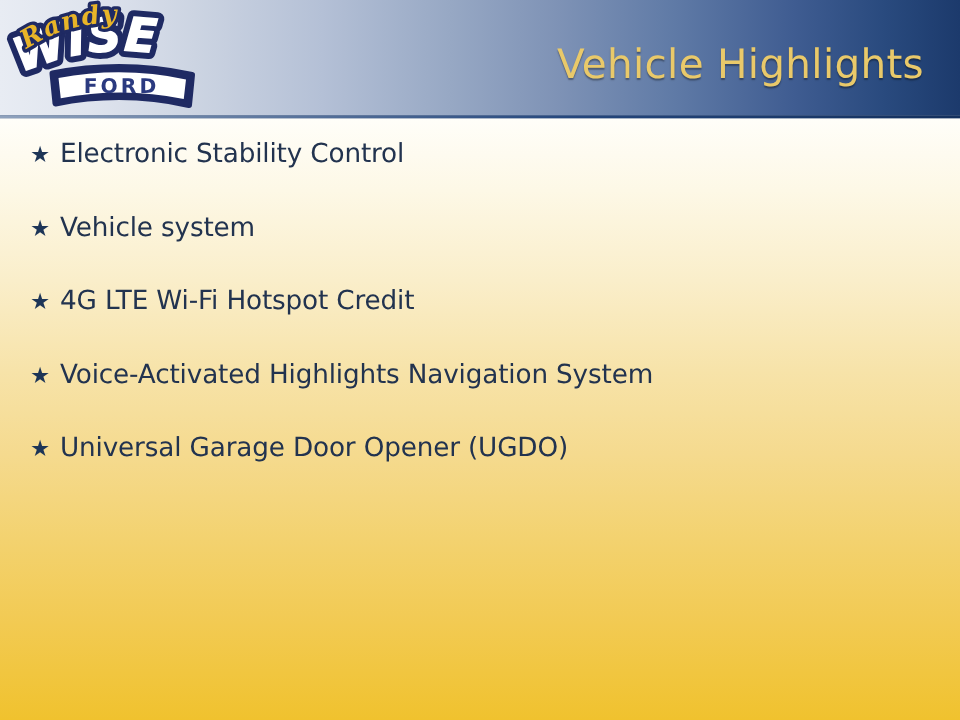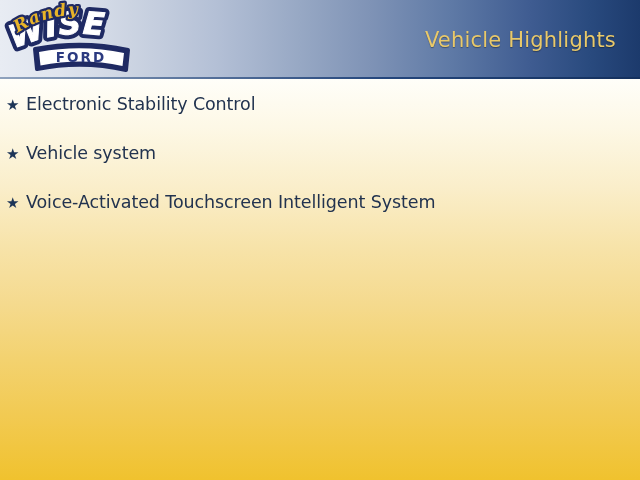--- a/index.html
+++ b/index.html
@@ -61,21 +61,21 @@
     width: 136px;
     height: 76px;
   }
   #logo svg { display:block; }
 
   
   #header-title {
     position: absolute;
     right: 24px;
     top: 28px;
-    font-size: 21px;
+    font-size: 27px;
     letter-spacing: 0.2px;
     color: #e9c96a;
     font-family: "DejaVu Sans", sans-serif;
     white-space: nowrap;
     text-shadow: 0 1px 1px rgba(0,0,0,0.35);
   }
 
   
   #body-panel {
     position: absolute;
@@ -101,21 +101,21 @@
     width: 640px;
     margin: 0;
     padding: 0;
     list-style: none;
   }
 
   .highlight-item {
     position: relative;
     height: 49px;
     line-height: 49px;
-    padding-left: 6px;
+    padding-left: 20px;
     white-space: nowrap;
   }
 
   .star-icon {
     display: inline-block;
     width: 20px;
     font-size: 15px;
     color: #1d3557;
     vertical-align: middle;
     line-height: 49px;
@@ -174,17 +174,19 @@
     </div>
 
     <div id="header-title">Vehicle Highlights</div>
   </div>
   <div id="header-bottom-edge"></div>
 
   <div id="body-panel">
     <ul id="highlights-list">
         <li class="highlight-item"><span class="star-icon">★</span><span class="highlight-label">Electronic Stability Control</span></li>
         <li class="highlight-item"><span class="star-icon">★</span><span class="highlight-label">Vehicle system</span></li>
-        <li class="highlight-item"><span class="star-icon">★</span><span class="highlight-label">Voice-Activated Touchscreen Intelligent System</span></li>
+        <li class="highlight-item"><span class="star-icon">★</span><span class="highlight-label">4G LTE Wi-Fi Hotspot Credit</span></li>
+        <li class="highlight-item"><span class="star-icon">★</span><span class="highlight-label">Voice-Activated Highlights Navigation System</span></li>
+        <li class="highlight-item"><span class="star-icon">★</span><span class="highlight-label">Universal Garage Door Opener (UGDO)</span></li>
       </ul>
   </div>
 
 </div>
 
 </body></html>

